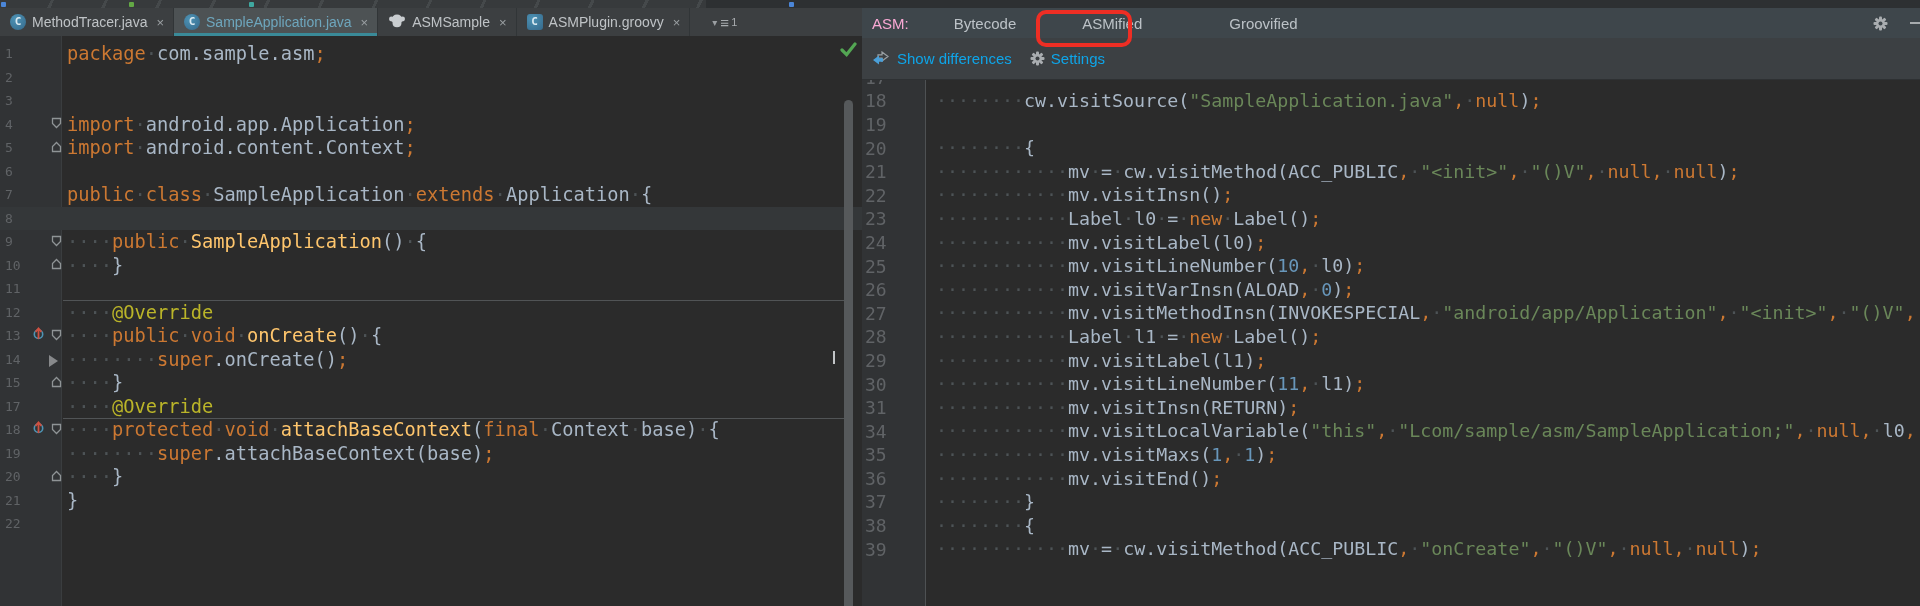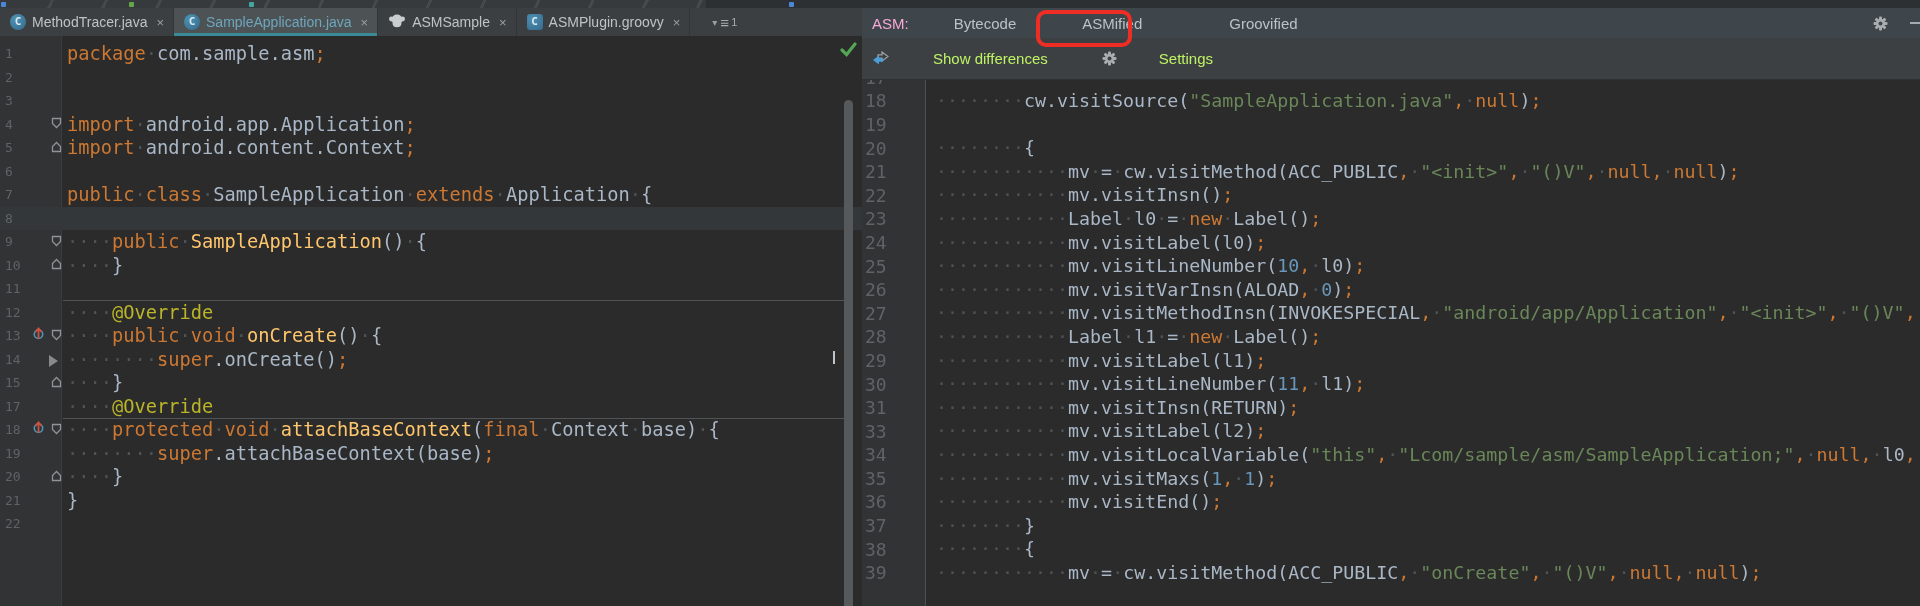--- a/index.html
+++ b/index.html
@@ -85,21 +85,21 @@
   .rheader .mode-bytecode   { margin-left:45px; }
   .rheader .mode-asmified   { margin-left:66px; }
   .rheader .mode-groovified { margin-left:87px; }
   .rheader .spacer { flex:1; }
   .rheader .gearbtn { margin-right:22px; display:flex; align-items:center; }
   .rheader .hidebtn { margin-right:-4px; width:14px; height:2px; background:#a7abae; }
 
   .rtoolbar {
     position:absolute; left:0; top:30px; width:100%; height:42px; background:#3c4043;
     border-bottom:1px solid #2e3133; display:flex; align-items:center;
-    font-size:15px; color:#bef264;gap:36px;
+    font-size:15px; color:#0ea5e9;
   }
   .rtoolbar .difficon { margin-left:9px; display:flex; align-items:center; }
   .rtoolbar .tlabel1 { margin-left:7px; }
   .rtoolbar .gearbtn { margin-left:18px; display:flex; align-items:center; }
   .rtoolbar .tlabel2 { margin-left:6px; }
 
   .rcode { position:absolute; left:0; top:72px; width:100%; height:526px; overflow:hidden; }
   .rgutterbg { position:absolute; left:0; top:0; width:63px; height:100%; background:#313335; }
   .rgutter-sep { position:absolute; left:63px; top:0; width:1px; height:100%; background:#4e5153; }
   .rlines { position:absolute; left:0; top:-14.5px; width:100%; }
@@ -446,24 +446,20 @@
           </div>
           <div class="rrow">
             <span class="ln">30</span>
             <span class="code"><span class="ws">············</span><span class="tk-d">mv.visitLineNumber(</span><span class="tk-n">11</span><span class="tk-k">,</span><span class="ws">·</span><span class="tk-d">l1)</span><span class="tk-k">;</span></span>
           </div>
           <div class="rrow">
             <span class="ln">31</span>
             <span class="code"><span class="ws">············</span><span class="tk-d">mv.visitInsn(RETURN)</span><span class="tk-k">;</span></span>
           </div>
           <div class="rrow">
-            <span class="ln">33</span>
-            <span class="code"><span class="ws">············</span><span class="tk-d">mv.visitLabel(l2)</span><span class="tk-k">;</span></span>
-          </div>
-          <div class="rrow">
             <span class="ln">34</span>
             <span class="code"><span class="ws">············</span><span class="tk-d">mv.visitLocalVariable(</span><span class="tk-s">"this"</span><span class="tk-k">,</span><span class="ws">·</span><span class="tk-s">"Lcom/sample/asm/SampleApplication;"</span><span class="tk-k">,</span><span class="ws">·</span><span class="tk-k">null</span><span class="tk-k">,</span><span class="ws">·</span><span class="tk-d">l0</span><span class="tk-k">,</span><span class="ws">·</span></span>
           </div>
           <div class="rrow">
             <span class="ln">35</span>
             <span class="code"><span class="ws">············</span><span class="tk-d">mv.visitMaxs(</span><span class="tk-n">1</span><span class="tk-k">,</span><span class="ws">·</span><span class="tk-n">1</span><span class="tk-d">)</span><span class="tk-k">;</span></span>
           </div>
           <div class="rrow">
             <span class="ln">36</span>
             <span class="code"><span class="ws">············</span><span class="tk-d">mv.visitEnd()</span><span class="tk-k">;</span></span>

